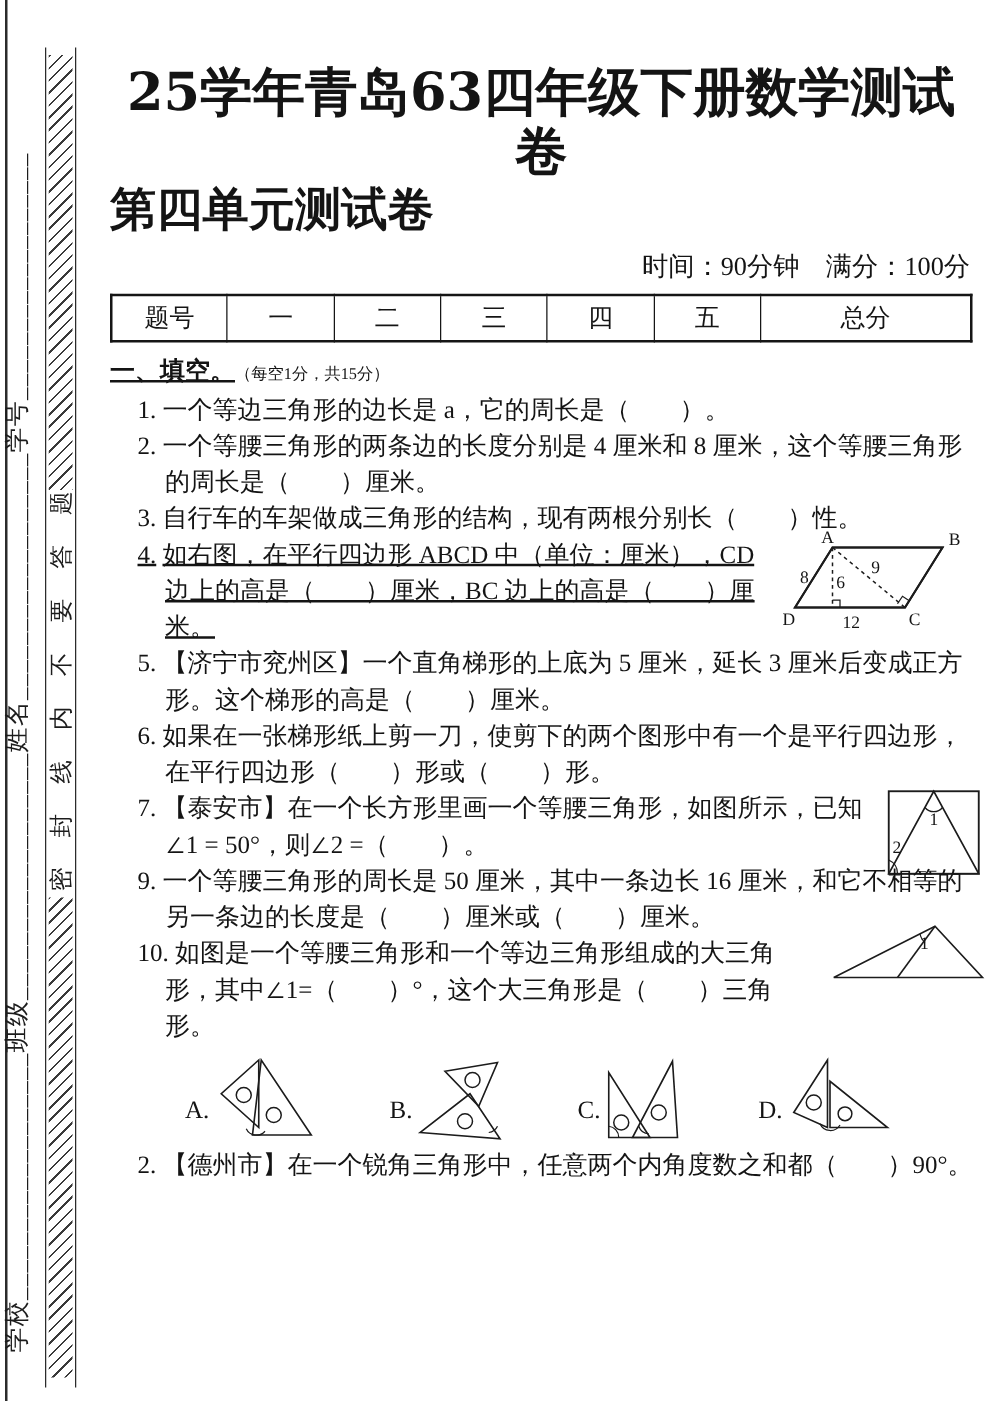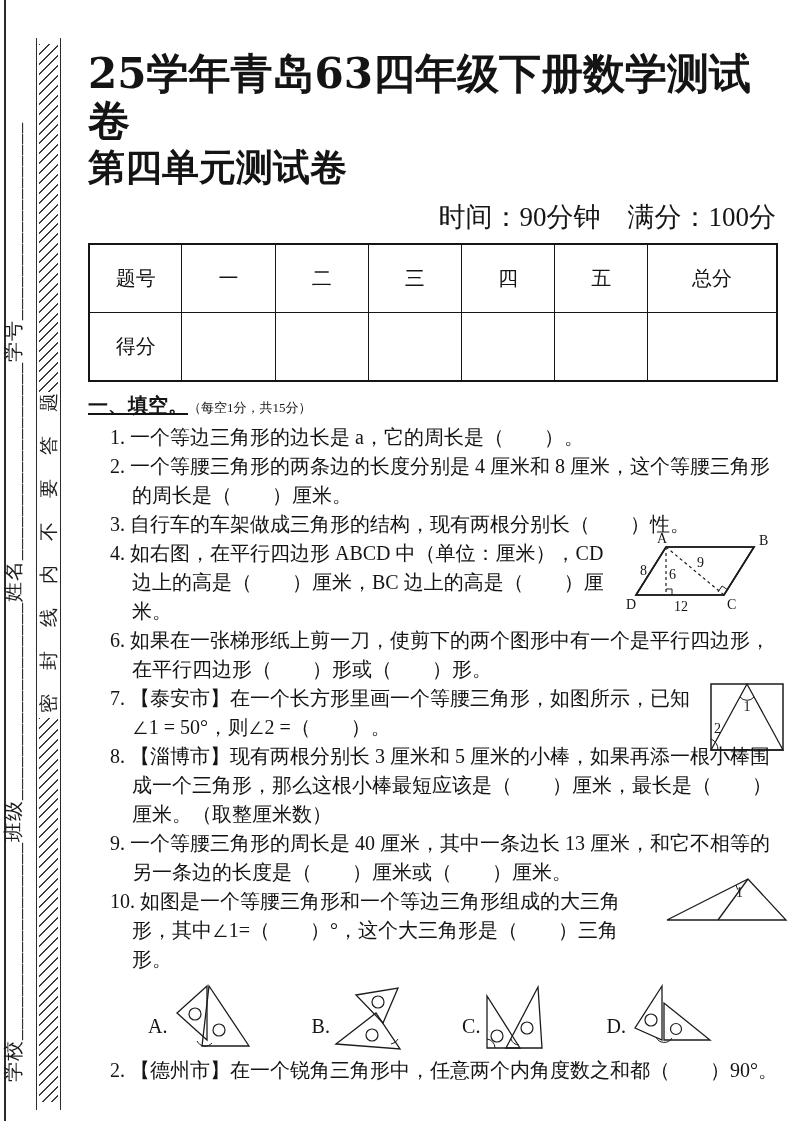--- a/index.html
+++ b/index.html
@@ -26,44 +26,44 @@
   .hatch-top { top:6px; height:348px; }
   .hatch-bottom { top:680px; bottom:8px; }
   .seal-text {
     position:absolute; width:360px; height:24px; left:-169px; top:491px;
     transform:rotate(-90deg); text-align:center; white-space:nowrap;
     font-size:19px; letter-spacing:24px; color:#1c1c1c;
   }
   
   .main { position:absolute; left:88px; top:0; width:690px; }
   .title1 {
-    margin:50px 0 0 0; text-align:left; font-size:42px; line-height:1.12;
+    margin:50px 0 0 0; text-align:center; font-size:42px; line-height:1.12;
     font-weight:bold; font-family:"DejaVu Serif", serif;
   }
   .title2 {
     margin:2px 0 0 0; text-align:left; font-size:37px; line-height:1.15;
     font-weight:bold; font-family:"DejaVu Serif", serif;
   }
-  .exam-info { margin:10px 2px 8px 0; text-align:right; font-size:27px; }
+  .exam-info { margin:10px 2px 8px 0; text-align:right; font-size:21px; }
   table.score { width:100%; border-collapse:collapse; border:2.5px solid #151515; }
   table.score td {
     border:1.6px solid #151515; height:35px; text-align:center;
-    font-size:20px; padding:16px;
+    font-size:20px; padding:0;
   }
   table.score td.first { width:13.5%; }
   
   .section-head { margin:9px 0 1px 0; font-size:20px; line-height:29px; }
   .section-head .t { font-weight:bold;text-decoration:underline; }
   .section-head .n { font-weight:normal; font-size:13px; }
   .q {
     position:relative; padding-left:44px; text-indent:-22px;
     font-size:20px; line-height:29px; margin:0;
   }
   .q .num { padding-right:5px; }
-  .q4 { padding-right:168px; }
+  .q4 { padding-right:168px;text-decoration:underline; }
   .q7 { padding-right:88px; }
   .q10 { padding-right:132px; }
   .fig { position:absolute; text-indent:0; }
   .fig-parallelogram { right:-6px; top:-8px; }
   .fig-rect-tri { right:-10px; top:-3px; }
   .fig-big-tri { right:-14px; top:-14px; }
   svg { display:block; }
   svg text { font-size:14px; font-family:"Liberation Serif", serif; fill:#141414; }
   .tri-row {
     display:flex; justify-content:space-between; align-items:flex-end;
@@ -94,29 +94,20 @@
     <table class="score">
       <tbody>
           <tr>
         <td class="first">题号</td>
         <td>一</td>
         <td>二</td>
         <td>三</td>
         <td>四</td>
         <td>五</td>
         <td>总分</td>
-      </tr>
-      <tr>
-        <td class="first">得分</td>
-        <td></td>
-        <td></td>
-        <td></td>
-        <td></td>
-        <td></td>
-        <td></td>
       </tr>
     </tbody>
       </table>
 
     <div class="section-head">
       <span class="t">一、填空。</span><span class="n">（每空1分，共15分）</span>
     </div>
 
     <p class="q"><span class="num">1.</span><span>一个等边三角形的边长是 a，它的周长是（　　）。</span></p>
     <p class="q"><span class="num">2.</span><span>一个等腰三角形的两条边的长度分别是 4 厘米和 8 厘米，这个等腰三角形的周长是（　　）厘米。</span></p>
@@ -136,37 +127,37 @@
           <text x="101" y="78">C</text>
           <text x="0" y="78">D</text>
           <text x="14" y="44">8</text>
           <text x="43" y="48">6</text>
           <text x="71" y="36">9</text>
           <text x="48" y="80">12</text>
         </svg>
       </span>
     </p>
 
+    <p class="q"><span class="num">5.</span><span>【济宁市兖州区】一个直角梯形的上底为 5 厘米，延长 3 厘米后变成正方形。这个梯形的高是（　　）厘米。</span></p>
     <p class="q"><span class="num">6.</span><span>如果在一张梯形纸上剪一刀，使剪下的两个图形中有一个是平行四边形，在平行四边形（　　）形或（　　）形。</span></p>
 
     <p class="q q7"><span class="num">7.</span><span>【泰安市】在一个长方形里画一个等腰三角形，如图所示，已知∠1 = 50°，则∠2 =（　　）。</span>
       <span class="fig fig-rect-tri">
         <svg width="80" height="74" viewBox="0 0 80 74">
           <rect x="3" y="3" width="72" height="66" fill="none" stroke="#1c1c1c" stroke-width="1.5"></rect>
           <polygon points="39,3 3,69 75,69" fill="none" stroke="#1c1c1c" stroke-width="1.3"></polygon>
           <path d="M32,16 A9,9 0 0 0 46,16" fill="none" stroke="#1c1c1c" stroke-width="1"></path>
           <path d="M3,58 A12,12 0 0 1 10,69" fill="none" stroke="#1c1c1c" stroke-width="1"></path>
           <text x="39" y="30" text-anchor="middle">1</text>
           <text x="6" y="52">2</text>
         </svg>
       </span>
     </p>
 
-    <p class="q"><span class="num">8.</span><span>【淄博市】现有两根分别长 3 厘米和 5 厘米的小棒，如果再添一根小棒围成一个三角形，那么这根小棒最短应该是（　　）厘米，最长是（　　）厘米。（取整厘米数）</span></p>
-    <p class="q"><span class="num">9.</span><span>一个等腰三角形的周长是 40 厘米，其中一条边长 13 厘米，和它不相等的另一条边的长度是（　　）厘米或（　　）厘米。</span></p>
+    <p class="q"><span class="num">9.</span><span>一个等腰三角形的周长是 50 厘米，其中一条边长 16 厘米，和它不相等的另一条边的长度是（　　）厘米或（　　）厘米。</span></p>
 
     <p class="q q10"><span class="num">10.</span><span>如图是一个等腰三角形和一个等边三角形组成的大三角形，其中∠1=（　　）°，这个大三角形是（　　）三角形。</span>
       <span class="fig fig-big-tri">
         <svg width="128" height="52" viewBox="0 0 128 52">
           <polygon points="3,47 84,6 122,47" fill="none" stroke="#1c1c1c" stroke-width="1.3"></polygon>
           <line x1="84" y1="6" x2="54" y2="47" stroke="#1c1c1c" stroke-width="1.3"></line>
           <path d="M72,12 A12,12 0 0 0 76,19" fill="none" stroke="#1c1c1c" stroke-width="1"></path>
           <text x="72" y="24">1</text>
         </svg>
       </span>

